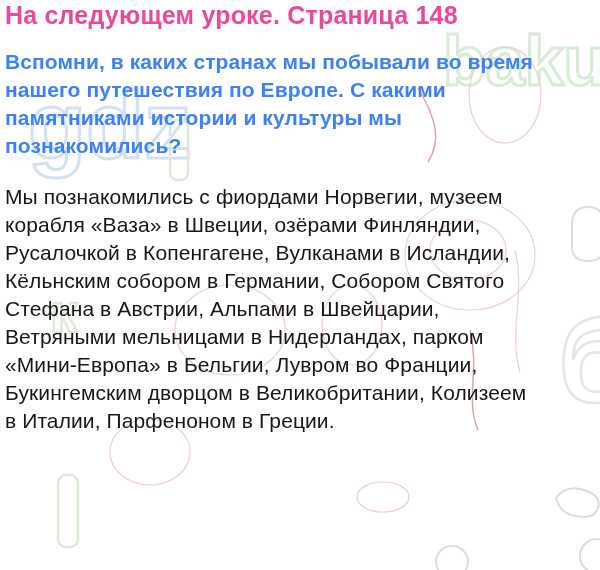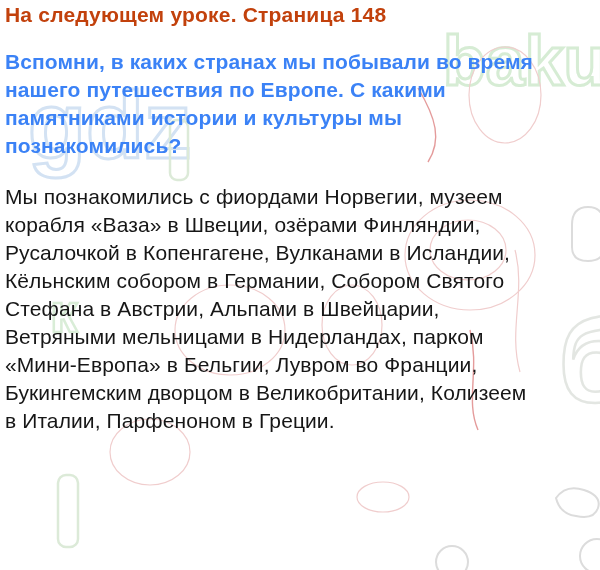--- a/index.html
+++ b/index.html
@@ -29,24 +29,24 @@
   .wm-red   { stroke: #e49b9b; stroke-width: 1.4; fill: none; }
   .wm-gray  { stroke: #dcdcdc; stroke-width: 2;   fill: none; }
   .wm-greenline { stroke: #dcead8; stroke-width: 2.5; fill: none; }
 
   .content {
     position: relative;
     z-index: 1;
     padding: 2px 4px 0 5px;
   }
   .page-title {
-    font-size: 21px;
+    font-size: 25px;
     line-height: 26px;
     font-weight: bold;
-    color: #c2410c;
+    color: #ec4899;
     margin: 0 0 20px 0;
     letter-spacing: 0.2px;
   }
   .para {
     font-size: 21px;
     line-height: 28px;
     margin: 0 0 23px 0;
     color: #161616;
     white-space: pre-line;
     letter-spacing: 0.1px;

